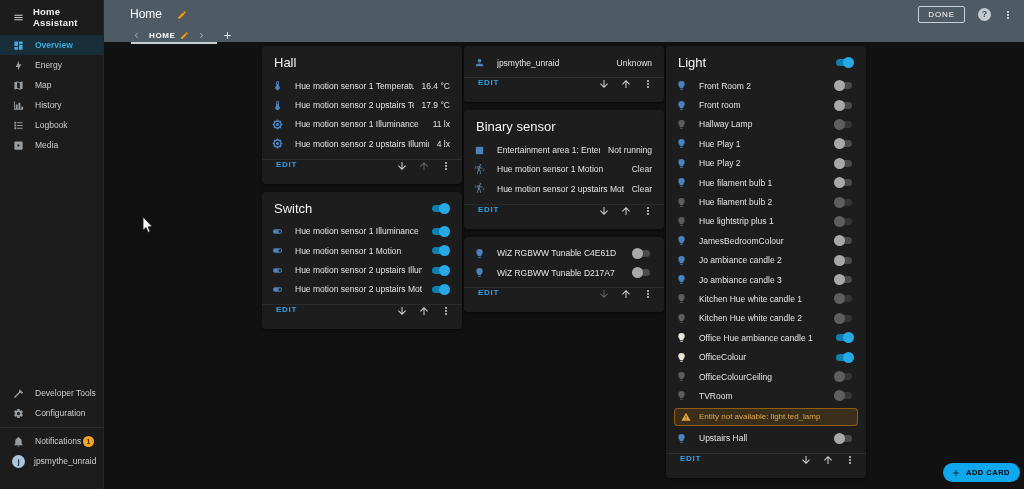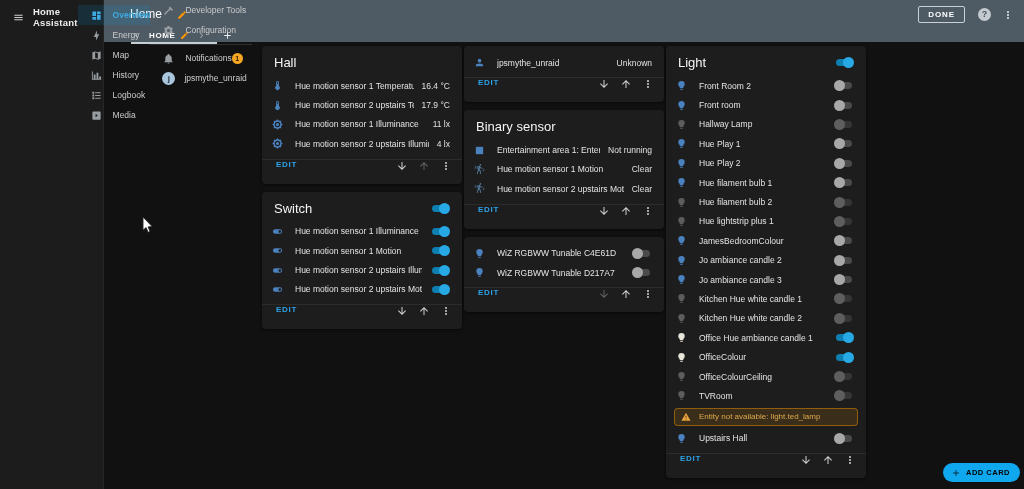--- a/index.html
+++ b/index.html
@@ -1,21 +1,21 @@
 <!DOCTYPE html>
 <html><head>
 <meta charset="utf-8">
 <style>
   html,body{margin:0;padding:0}
   body{width:1024px;height:489px;background:#111;font-family:"Liberation Sans",sans-serif;overflow:hidden;position:relative;color:#e1e1e1}
   .icon{display:inline-block;vertical-align:middle}
   svg.icon{fill:#9aa0a4}
 
   
-  .sidebar{position:absolute;left:0;top:0;width:104px;height:489px;background:#1c1c1c;border-right:1px solid #262626;box-sizing:border-box;display:flex;z-index:5}
+  .sidebar{position:absolute;left:0;top:0;width:104px;height:489px;background:#1c1c1c;border-right:1px solid #262626;box-sizing:border-box;display:flex;flex-direction:column;z-index:5}
   .sb-header{height:26px;display:flex;align-items:center;padding:4px 0 0 13px}
   .sb-header svg{width:11px;height:11px;fill:#cfcfcf}
   .sb-title{margin-left:9px;font-size:9.5px;font-weight:700;color:#ededed;letter-spacing:.2px}
   .sb-nav{margin-top:5px}
   .sb-item{height:20px;display:flex;align-items:center;padding-left:13px;cursor:pointer}
   .sb-item svg{width:11px;height:11px;fill:#989da1;flex:none}
   .sb-label{margin-left:11px;font-size:8.5px;color:#cdcdcd;white-space:nowrap}
   .sb-item.active{background:rgba(3,169,244,.13)}
   .sb-item.active svg{fill:#3fa9e0}
   .sb-item.active .sb-label{color:#3fa9e0;font-weight:700}
@@ -26,21 +26,21 @@
   .sb-user .sb-label{margin-left:9px}
   .sb-bottom{padding-bottom:18px}
 
   
   .header{position:absolute;left:104px;top:0;width:920px;height:42px;background:#4e5a64;box-sizing:border-box;z-index:4}
   .header-top{height:24px;display:flex;align-items:center;padding:2px 10px 0 26px}
   .page-title{font-size:12px;color:#fff}
   .pencil{margin-left:15px}
   .pencil svg{width:10px;height:10px;fill:#ff9800}
   .header-right{margin-left:auto;display:flex;align-items:center}
-  .done-btn{border:1px solid #c8d1d7;color:#fff;font-size:8px;font-weight:700;letter-spacing:.9px;padding:3px 9px;border-radius:2px;background:transparent;cursor:pointer}
+  .done-btn{border:1px solid #c8d1d7;color:#fff;font-size:8px;font-weight:400;letter-spacing:.9px;padding:3px 9px;border-radius:2px;background:transparent;cursor:pointer}
   .help-btn{width:13px;height:13px;border-radius:50%;background:#c3cbd1;color:#48545e;font-size:9px;font-weight:700;display:flex;align-items:center;justify-content:center;margin-left:13px;cursor:pointer}
   .menu-btn{margin-left:11px;cursor:pointer}
   .menu-btn svg{width:12px;height:12px;fill:#e9edf0}
   .tabbar{height:18px;display:flex;align-items:center;padding-left:27px;position:relative}
   .tab-chev svg{width:11px;height:11px;fill:#95a1a9}
   .tab-label{font-size:8px;font-weight:700;color:#fff;letter-spacing:.6px;margin:0 5px 0 7px}
   .tab-pencil svg{width:9px;height:9px;fill:#ff9800}
   .tab-pencil{margin-right:7px}
   .tab-add{margin-left:15px;cursor:pointer}
   .tab-add svg{width:11px;height:11px;fill:#eef1f3}

